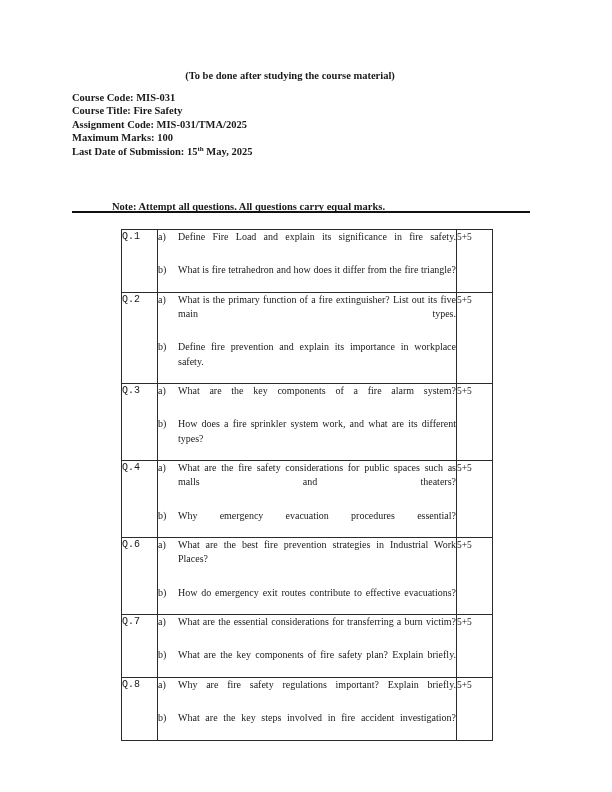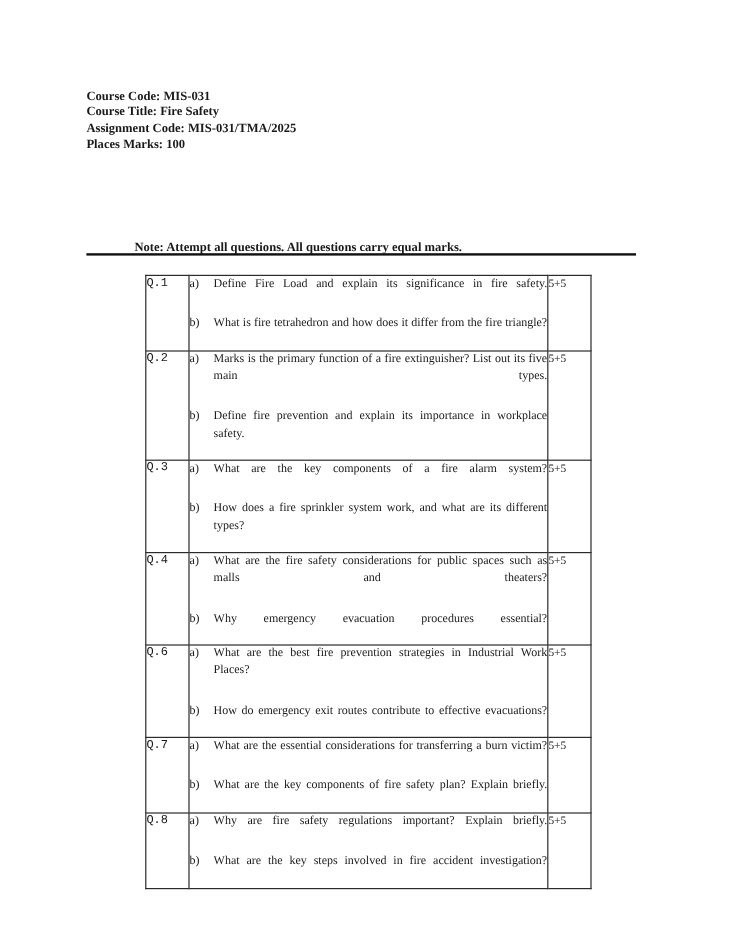--- a/index.html
+++ b/index.html
@@ -140,26 +140,28 @@
     display: inline-block;
     width: 100%;
   }
 </style>
 </head>
 <body>
 
 <div class="page">
 
   <div class="doc-header">
+    <div class="assignment-subtitle">(To be done after studying the course material)</div>
 
     <div class="meta-block">
       <div class="meta-line">Course Code: MIS-031</div>
       <div class="meta-line">Course Title: Fire Safety</div>
       <div class="meta-line">Assignment Code: MIS-031/TMA/2025</div>
-      <div class="meta-line">Places Marks: 100</div>
+      <div class="meta-line">Maximum Marks: 100</div>
+      <div class="meta-line"><span>Last Date of Submission: 15</span><sup>th</sup><span> May, 2025</span></div>
     </div>
   </div>
 
   <div class="note-line">Note: Attempt all questions. All questions carry equal marks.</div>
 
   <div class="thick-rule"></div>
 
   <table class="q-table">
     <colgroup>
       <col class="col-qno">
@@ -179,21 +181,21 @@
               <span class="sub-text">What is fire tetrahedron and how does it differ from the fire triangle?</span>
             </div>
           </td>
           <td class="marks-cell">5+5</td>
         </tr>
         <tr>
           <td class="qno-cell">Q.2</td>
           <td class="body-cell">
             <div class="sub-item">
               <span class="sub-label">a)</span>
-              <span class="sub-text">Marks is the primary function of a fire extinguisher? List out its five main types.</span>
+              <span class="sub-text">What is the primary function of a fire extinguisher? List out its five main types.</span>
             </div>
             <div class="sub-item">
               <span class="sub-label">b)</span>
               <span class="sub-text">Define fire prevention and explain its importance in workplace safety.</span>
             </div>
           </td>
           <td class="marks-cell">5+5</td>
         </tr>
         <tr>
           <td class="qno-cell">Q.3</td>

